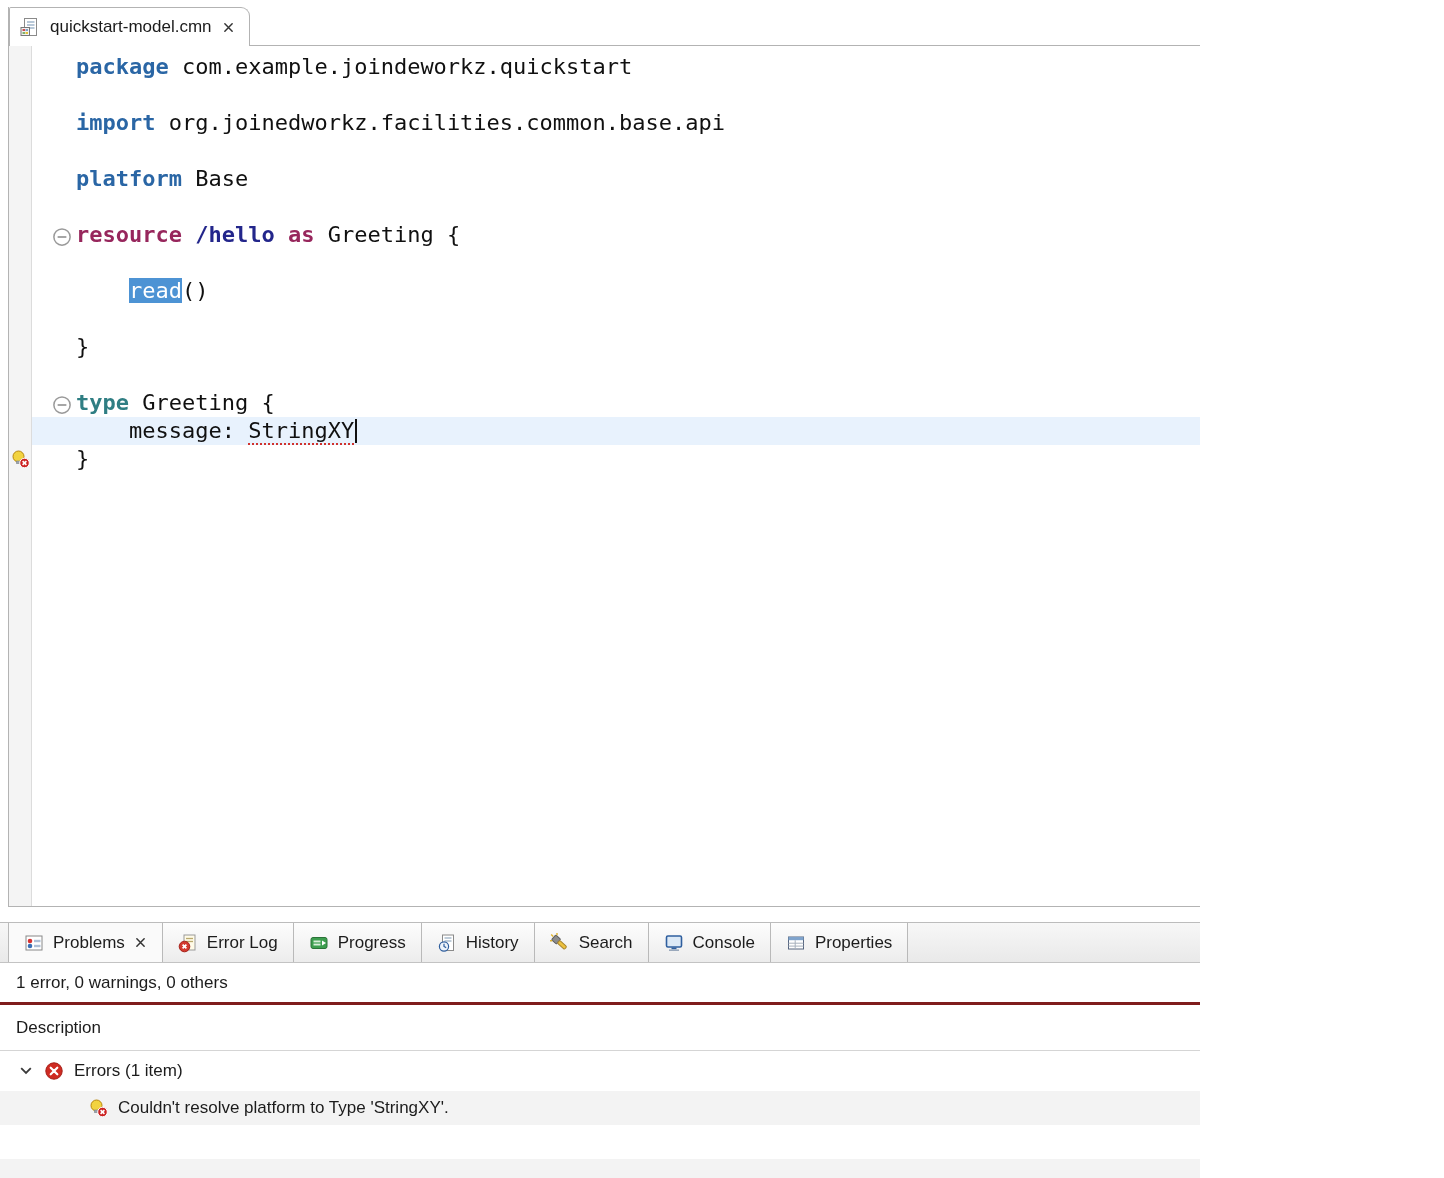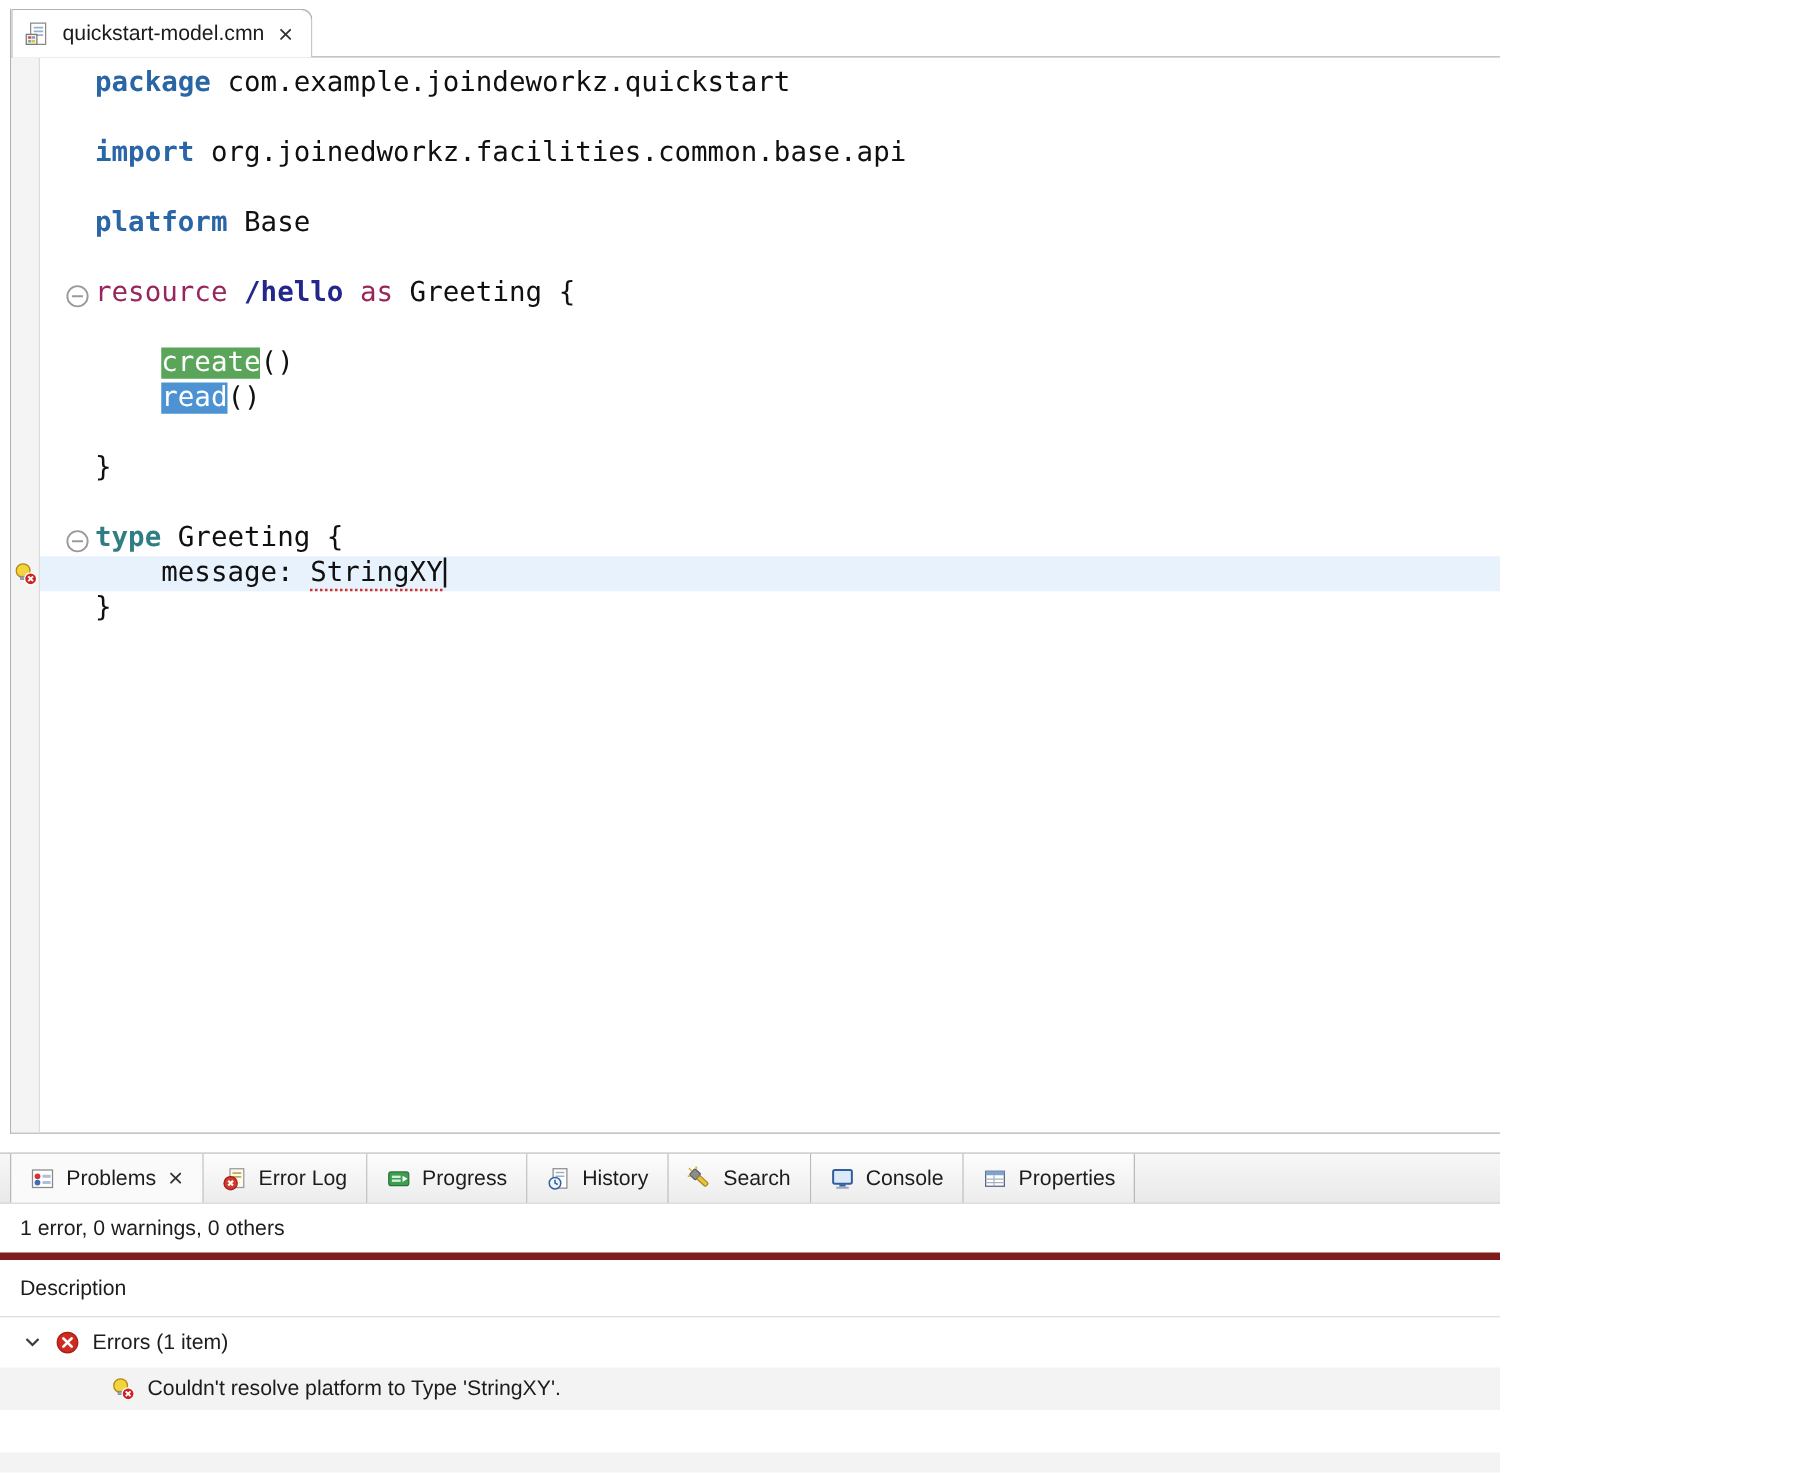--- a/index.html
+++ b/index.html
@@ -15,35 +15,35 @@
   .editor-body{position:absolute;top:39px;left:0;right:0;bottom:0;display:flex;overflow:hidden;}
   .ruler{width:22px;background:#f4f4f4;border-right:1px solid #dcdcdc;padding-top:7px;flex:0 0 auto;}
   .ruler-cell{height:28px;position:relative;}
   .marker{position:absolute;left:1px;top:4px;width:20px;height:20px;}
   .code{flex:1;padding-top:7px;font-family:"DejaVu Sans Mono",monospace;font-size:22px;color:#101010;overflow:hidden;}
   .code-line{height:28px;line-height:28px;white-space:pre;padding-left:44px;position:relative;}
   .code-line.current{background:var(--current-line-bg,#e8f2fd);}
   .fold{position:absolute;left:20px;top:6px;width:15px;height:15px;}
   .tok{white-space:pre;}
   .kw-blue{color:var(--keyword-blue,#2a66a5);font-weight:bold;}
-  .kw-maroon{color:var(--keyword-maroon,#97265c);font-weight:normal;}
+  .kw-maroon{color:var(--keyword-maroon,#97265c);font-weight:bold;}
   .kw-navy{color:var(--keyword-navy,#23268b);font-weight:bold;}
   .kw-teal{color:var(--keyword-teal,#2f7e83);font-weight:bold;}
   .occ-green{background:var(--occurrence-green-bg,#5aa55a);color:#fff;}
   .occ-blue{background:var(--occurrence-blue-bg,#4d93d4);color:#fff;}
   .err{display:inline-block;border-bottom:2px dotted var(--error-red,#d0312d);line-height:24px;}
   .cursor{display:inline-block;width:2px;height:24px;background:#111;vertical-align:-5px;margin-left:1px;}
 
   
   .bottom-panel{position:absolute;left:0;top:922px;right:0;bottom:0;border-top:1px solid #bcbcbc;font-size:17px;color:#1c1c1c;background:#fff;overflow:hidden;}
   .view-tabbar{height:40px;background:linear-gradient(#f7f7f7,#e9e9e9);border-bottom:1px solid #c3c3c3;display:flex;align-items:stretch;box-sizing:border-box;}
   .view-tab{display:flex;align-items:center;gap:9px;padding:0 15px;border-right:1px solid #b9b9b9;background:linear-gradient(#fdfdfd,#ececec);white-space:nowrap;}
   .view-tab:first-child{border-left:1px solid #b9b9b9;margin-left:8px;}
   .view-tab.active{background:#fafafa;}
-  .summary{height:39px;display:flex;align-items:center;padding-left:16px;border-bottom:6px solid #7f1d1d;background:#fff;}
+  .summary{height:39px;display:flex;align-items:center;padding-left:16px;border-bottom:3px solid #7f1d1d;background:#fff;}
   .col-header{height:45px;display:flex;align-items:center;padding-left:16px;border-bottom:1px solid #d5d5d5;background:#fff;font-size:17px;}
   .tree-row{height:40px;display:flex;align-items:center;background:#fff;gap:10px;}
   .tree-row.item-row{height:34px;}
   .tree-row.striped{background:#f3f3f3;}
   .group-row{padding-left:18px;}
   .item-row{padding-left:88px;}
   .tree-row.empty{height:34px;}
 
   
   .icon{display:inline-flex;align-items:center;justify-content:center;width:20px;height:20px;flex:0 0 auto;}
@@ -113,21 +113,20 @@
           <div class="code-line"></div>
           <div class="code-line"><span class="tok kw-blue">import</span><span class="tok plain"> org.joinedworkz.facilities.common.base.api</span></div>
           <div class="code-line"></div>
           <div class="code-line"><span class="tok kw-blue">platform</span><span class="tok plain"> Base</span></div>
           <div class="code-line"></div>
           <div class="code-line"><span class="icon fold"><svg viewBox="0 0 16 16">
                 <circle cx="8" cy="8" r="6.5" fill="#fff" stroke="#9a9a9a" stroke-width="1.2"></circle>
                 <line x1="4.5" y1="8" x2="11.5" y2="8" stroke="#9a9a9a" stroke-width="1.4"></line>
               </svg></span><span class="tok kw-maroon">resource</span><span class="tok plain"> </span><span class="tok kw-navy">/hello</span><span class="tok plain"> </span><span class="tok kw-maroon">as</span><span class="tok plain"> Greeting {</span></div>
           <div class="code-line"></div>
-          <div class="code-line"><span class="tok plain">    </span><span class="tok occ-green">create</span><span class="tok plain">()</span></div>
           <div class="code-line"><span class="tok plain">    </span><span class="tok occ-blue">read</span><span class="tok plain">()</span></div>
           <div class="code-line"></div>
           <div class="code-line"><span class="tok plain">}</span></div>
           <div class="code-line"></div>
           <div class="code-line"><span class="icon fold"><svg viewBox="0 0 16 16">
                 <circle cx="8" cy="8" r="6.5" fill="#fff" stroke="#9a9a9a" stroke-width="1.2"></circle>
                 <line x1="4.5" y1="8" x2="11.5" y2="8" stroke="#9a9a9a" stroke-width="1.4"></line>
               </svg></span><span class="tok kw-teal">type</span><span class="tok plain"> Greeting {</span></div>
           <div class="code-line current"><span class="tok plain">    message: </span><span class="tok err">StringXY</span><span class="tok cursor"></span></div>
           <div class="code-line"><span class="tok plain">}</span></div>

